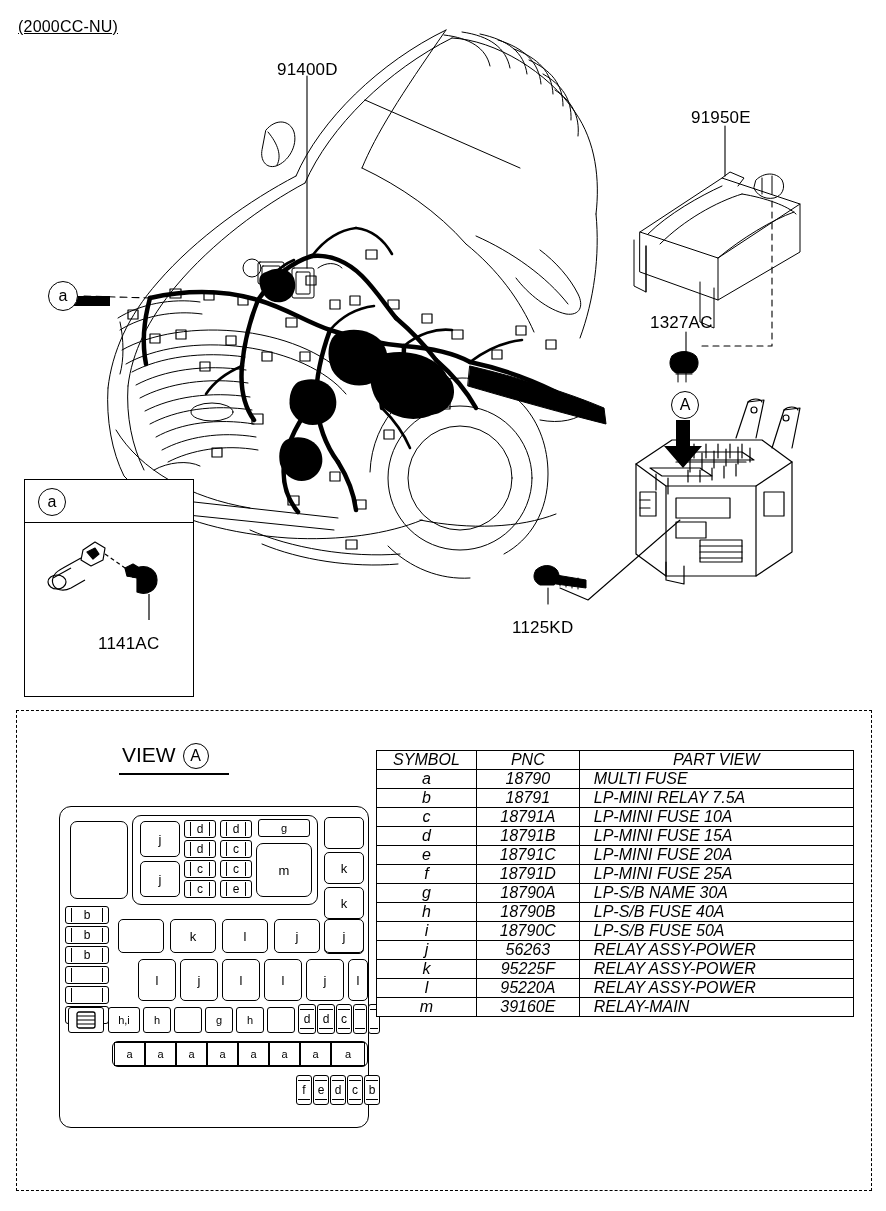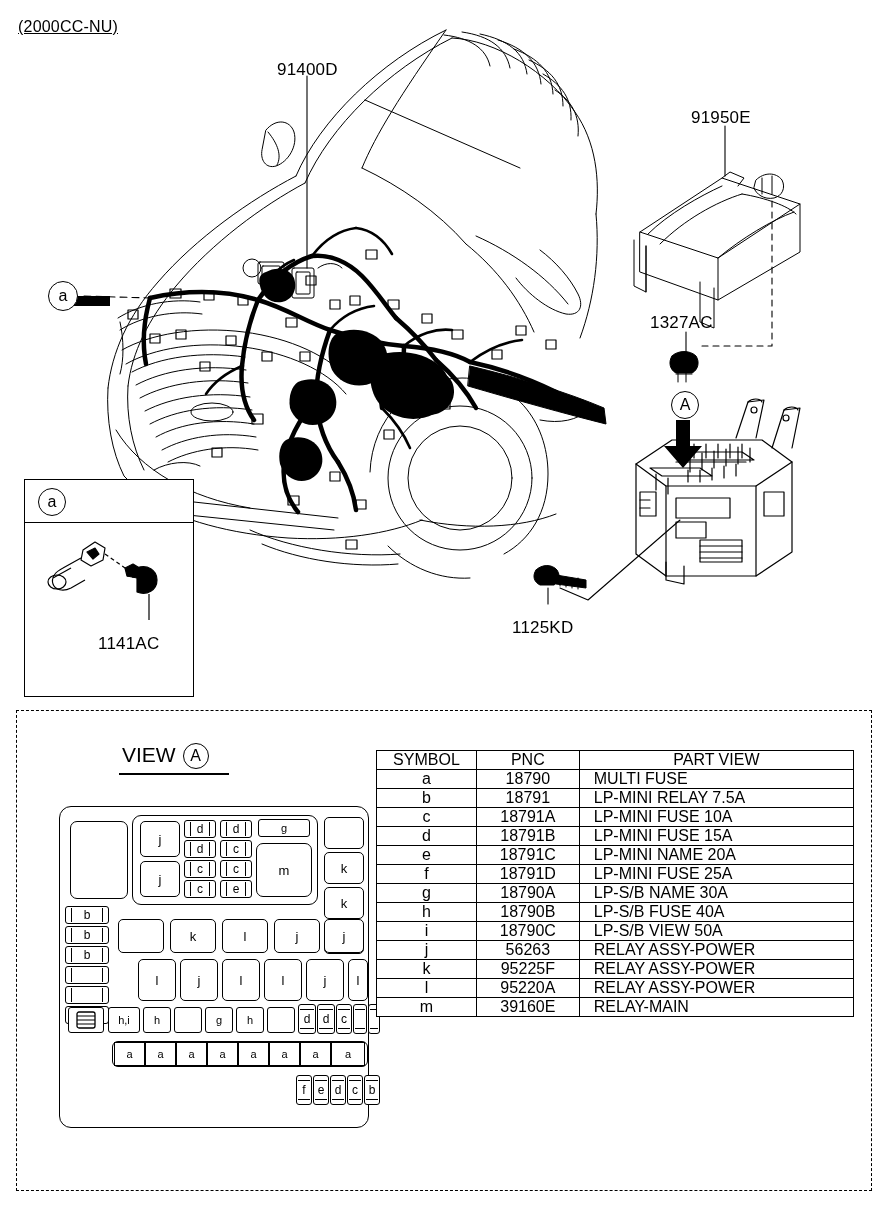--- a/index.html
+++ b/index.html
@@ -57,21 +57,21 @@
   }
   .vtab::before { top:4px; } .vtab::after { bottom:4px; }
 
   
   #parts-table {
     position:absolute; left:376px; top:750px; width:478px;
     border-collapse:collapse; background:#fff;
   }
   #parts-table td, #parts-table th {
     border:1.4px solid #000; height:14px; font-size:16px; font-weight:normal;
-    padding:0 6px; text-align:center;
+    padding:0 6px; text-align:center;font-style:italic;
   }
   #parts-table .c-sym { width:100px; }
   #parts-table .c-pnc { width:103px; }
   #parts-table .c-name { width:275px; text-align:left; padding-left:14px; }
   #parts-table thead th { text-align:center; }
   #parts-table thead .c-name { text-align:center; padding-left:6px; }
 
   svg { display:block; }
   #art { position:absolute; left:0; top:0; width:886px; height:710px; pointer-events:none; }
 </style>
@@ -463,41 +463,41 @@
         <td class="c-name">LP-MINI FUSE 10A</td>
       </tr>
       <tr>
         <td class="c-sym">d</td>
         <td class="c-pnc">18791B</td>
         <td class="c-name">LP-MINI FUSE 15A</td>
       </tr>
       <tr>
         <td class="c-sym">e</td>
         <td class="c-pnc">18791C</td>
-        <td class="c-name">LP-MINI NAME 20A</td>
+        <td class="c-name">LP-MINI FUSE 20A</td>
       </tr>
       <tr>
         <td class="c-sym">f</td>
         <td class="c-pnc">18791D</td>
         <td class="c-name">LP-MINI FUSE 25A</td>
       </tr>
       <tr>
         <td class="c-sym">g</td>
         <td class="c-pnc">18790A</td>
         <td class="c-name">LP-S/B NAME 30A</td>
       </tr>
       <tr>
         <td class="c-sym">h</td>
         <td class="c-pnc">18790B</td>
         <td class="c-name">LP-S/B FUSE 40A</td>
       </tr>
       <tr>
         <td class="c-sym">i</td>
         <td class="c-pnc">18790C</td>
-        <td class="c-name">LP-S/B VIEW 50A</td>
+        <td class="c-name">LP-S/B FUSE 50A</td>
       </tr>
       <tr>
         <td class="c-sym">j</td>
         <td class="c-pnc">56263</td>
         <td class="c-name">RELAY ASSY-POWER</td>
       </tr>
       <tr>
         <td class="c-sym">k</td>
         <td class="c-pnc">95225F</td>
         <td class="c-name">RELAY ASSY-POWER</td>

